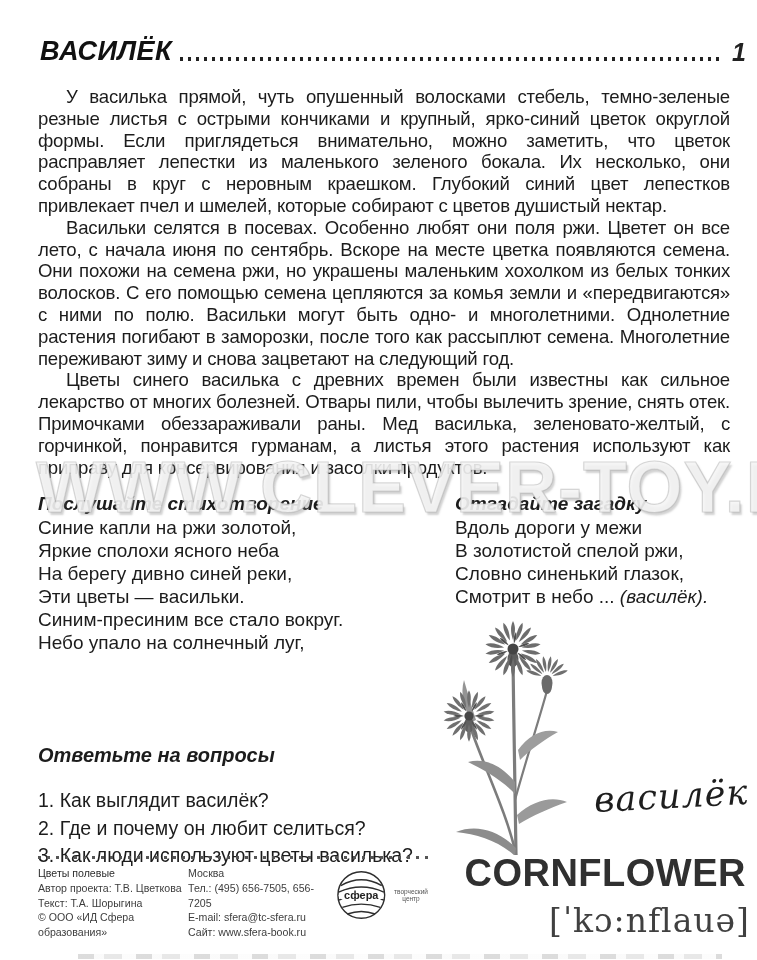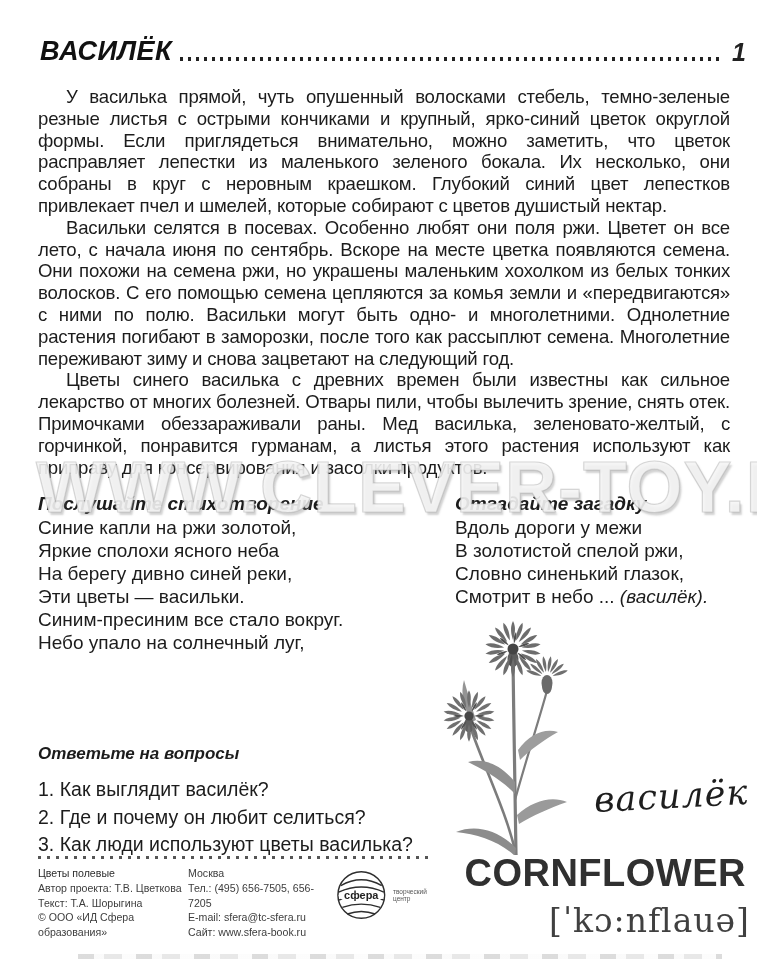--- a/index.html
+++ b/index.html
@@ -51,21 +51,21 @@
   }
   
   .col-section{position:absolute;top:492px;font-size:19px;line-height:23px;}
   .col-poem{left:38px;width:380px;}
   .col-riddle{left:455px;width:280px;}
   .col-head{font-weight:bold;font-style:italic;margin:0 0 1px 0;}
   .col-line{margin:0;}
   .ital{font-style:italic;}
   
   .questions{position:absolute;top:744px;left:38px;width:400px;font-size:19.5px;}
-  .questions .col-head{margin-bottom:12px;font-size:17px;}
+  .questions .col-head{margin-bottom:20px;font-size:20px;}
   .questions .q{margin:0;line-height:27.5px;}
   
   .flower-svg{position:absolute;left:436px;top:610px;z-index:1;}
   .script-label{
     position:absolute;right:32px;top:776px;
     font-family:"DejaVu Serif",serif;font-style:italic;
     font-size:35px;color:#1e1e1e;transform:rotate(-3deg);
     letter-spacing:1px;
   }
   .english-label{
@@ -83,21 +83,21 @@
     height:3px;
     background:repeating-linear-gradient(90deg,#555 0 2.6px,transparent 2.6px 9px);
     margin-bottom:7px;
   }
   .footer-cols{display:flex;align-items:flex-start;}
   .fcol{font-size:10.6px;line-height:14.8px;color:#3d3d3d;}
   .fcol-1{width:150px;}
   .fcol-2{width:146px;}
   .fbold{font-weight:normal;color:#2c2c2c;}
   .fline{margin:0;}
-  .logo-wrap{display:flex;align-items:center;margin-top:2px;}
+  .logo-wrap{display:flex;align-items:center;margin-top:2px;text-align:center;}
   .logo-caption{
     font-size:6.5px;line-height:7.5px;color:#555;width:36px;margin-left:3px;
   }
   
   .scan-strip{
     position:absolute;left:78px;right:58px;bottom:1px;height:5px;
     background:repeating-linear-gradient(90deg,
       rgba(130,130,130,.28) 0 16px, rgba(210,210,210,.10) 16px 26px,
       rgba(150,150,150,.22) 26px 44px, rgba(220,220,220,.08) 44px 58px);
     filter:blur(0.7px);

